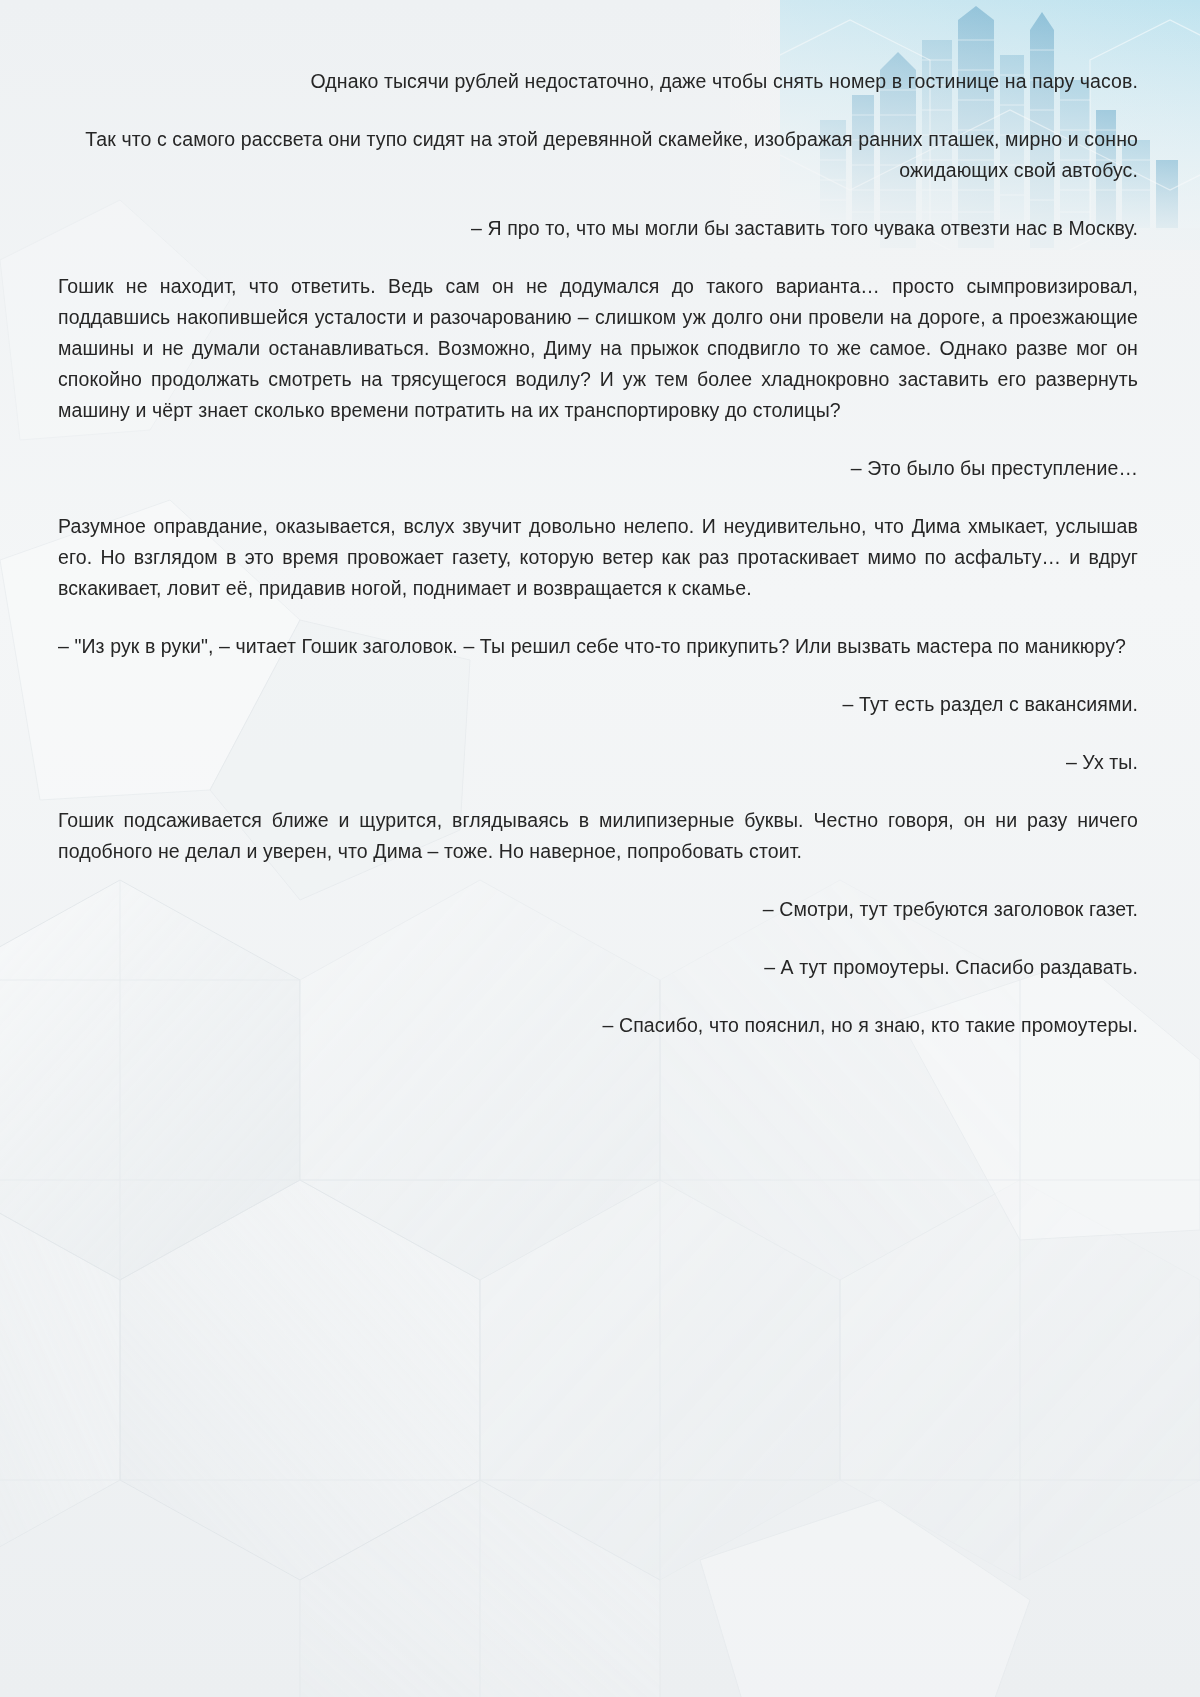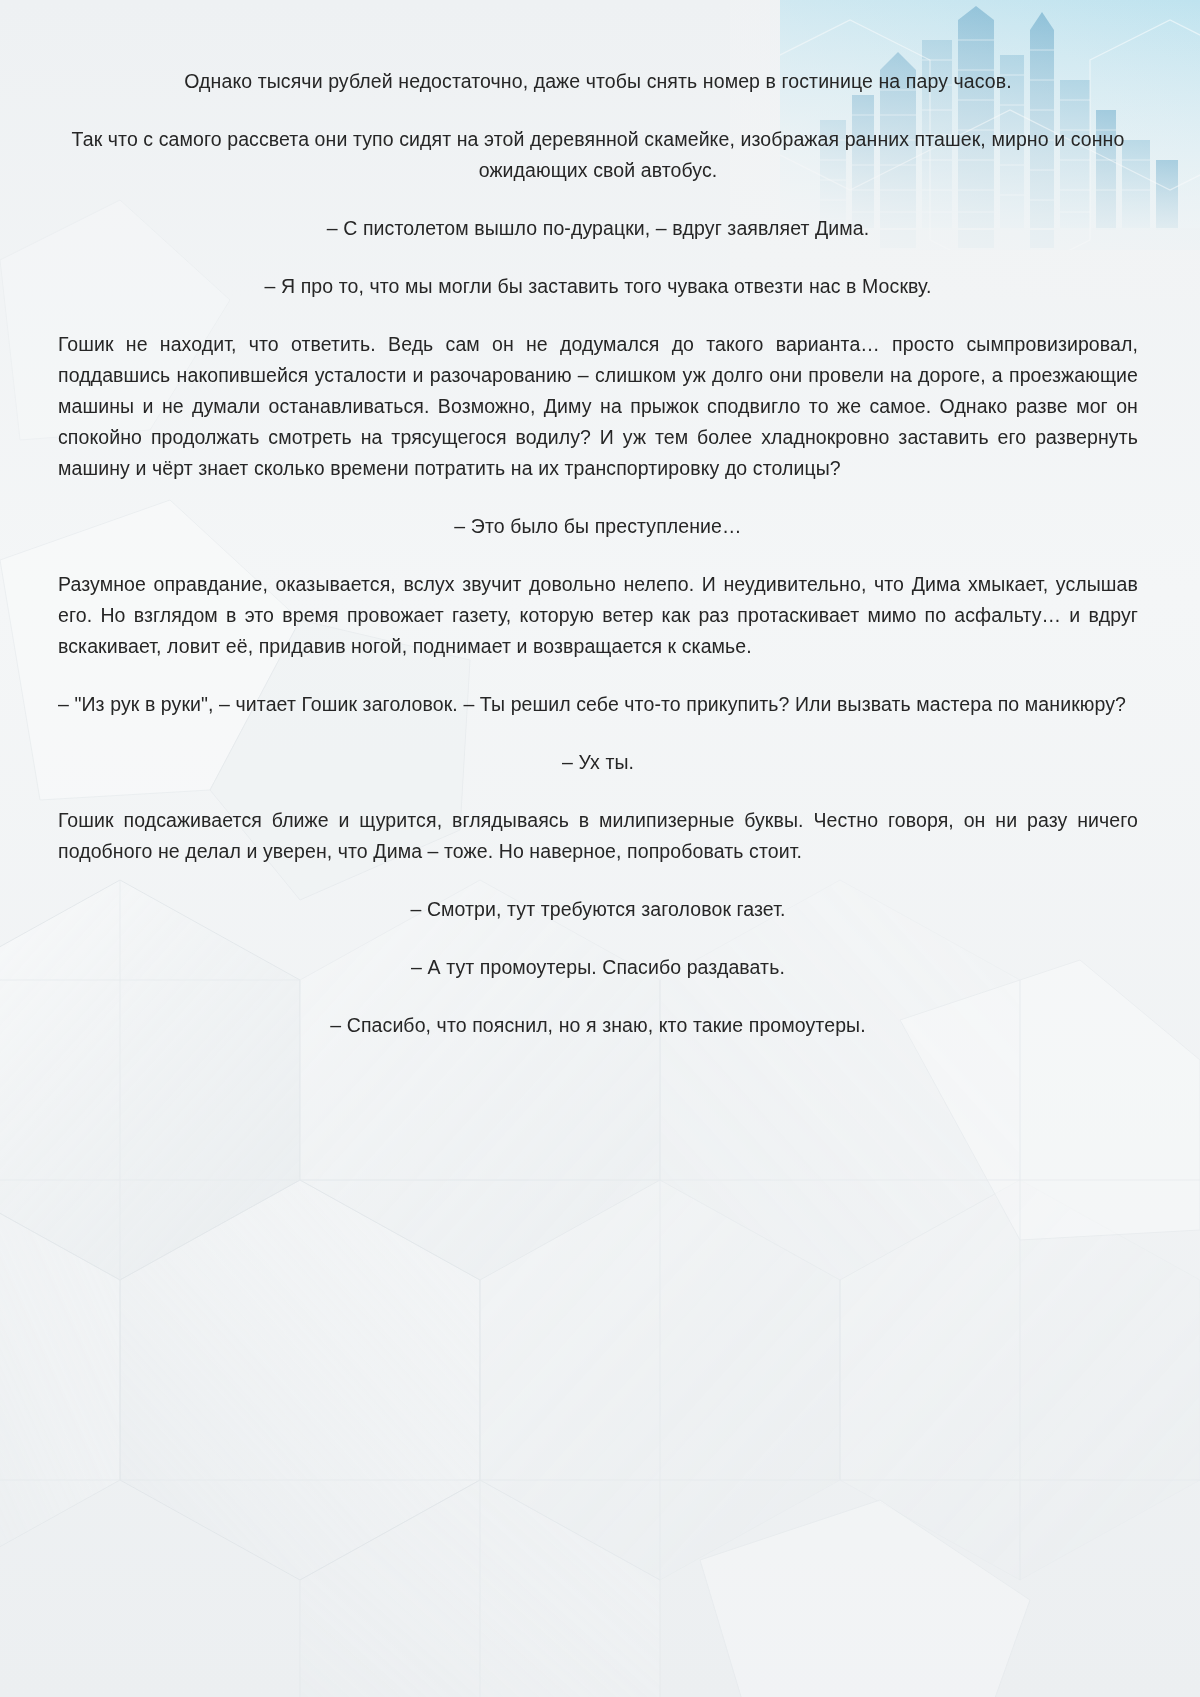--- a/index.html
+++ b/index.html
@@ -67,21 +67,21 @@
   .para {
     color: #262626;
     font-size: 19.5px;
     line-height: 31px;
     margin: 0 0 27px 0;
     text-align: justify;
     text-justify: inter-word;
     letter-spacing: 0.1px;
   }
   .para.nojustify {
-    text-align: center;
+    text-align: right;
   }
   .para:last-child { margin-bottom: 16px; }
 </style>
 </head>
 <body>
 
 <div class="bg-layer">
   <div class="bg-base"></div>
 
   <div class="bg-mesh">
@@ -179,24 +179,24 @@
         <polygon points="310,60 390,20 470,60 470,150 390,190 310,150"></polygon>
       </g>
     </svg>
   </div>
   <div class="bg-fade"></div>
 </div>
 
 <main class="page">
   <p class="para nojustify">Однако тысячи рублей недостаточно, даже чтобы снять номер в гостинице на пару часов.</p>
   <p class="para nojustify">Так что с самого рассвета они тупо сидят на этой деревянной скамейке, изображая ранних пташек, мирно и сонно ожидающих свой автобус.</p>
-  <p class="para nojustify">– С пистолетом вышло по-дурацки, – вдруг заявляет Дима.</p>
   <p class="para nojustify">– Я про то, что мы могли бы заставить того чувака отвезти нас в Москву.</p>
   <p class="para">Гошик не находит, что ответить. Ведь сам он не додумался до такого варианта… просто сымпровизировал, поддавшись накопившейся усталости и разочарованию – слишком уж долго они провели на дороге, а проезжающие машины и не думали останавливаться. Возможно, Диму на прыжок сподвигло то же самое. Однако разве мог он спокойно продолжать смотреть на трясущегося водилу? И уж тем более хладнокровно заставить его развернуть машину и чёрт знает сколько времени потратить на их транспортировку до столицы?</p>
   <p class="para nojustify">– Это было бы преступление…</p>
   <p class="para">Разумное оправдание, оказывается, вслух звучит довольно нелепо. И неудивительно, что Дима хмыкает, услышав его. Но взглядом в это время провожает газету, которую ветер как раз протаскивает мимо по асфальту… и вдруг вскакивает, ловит её, придавив ногой, поднимает и возвращается к скамье.</p>
   <p class="para">– "Из рук в руки", – читает Гошик заголовок. – Ты решил себе что-то прикупить? Или вызвать мастера по маникюру?</p>
+  <p class="para nojustify">– Тут есть раздел с вакансиями.</p>
   <p class="para nojustify">– Ух ты.</p>
   <p class="para">Гошик подсаживается ближе и щурится, вглядываясь в милипизерные буквы. Честно говоря, он ни разу ничего подобного не делал и уверен, что Дима – тоже. Но наверное, попробовать стоит.</p>
   <p class="para nojustify">– Смотри, тут требуются заголовок газет.</p>
   <p class="para nojustify">– А тут промоутеры. Спасибо раздавать.</p>
   <p class="para nojustify">– Спасибо, что пояснил, но я знаю, кто такие промоутеры.</p>
 </main>
 
 </body></html>

